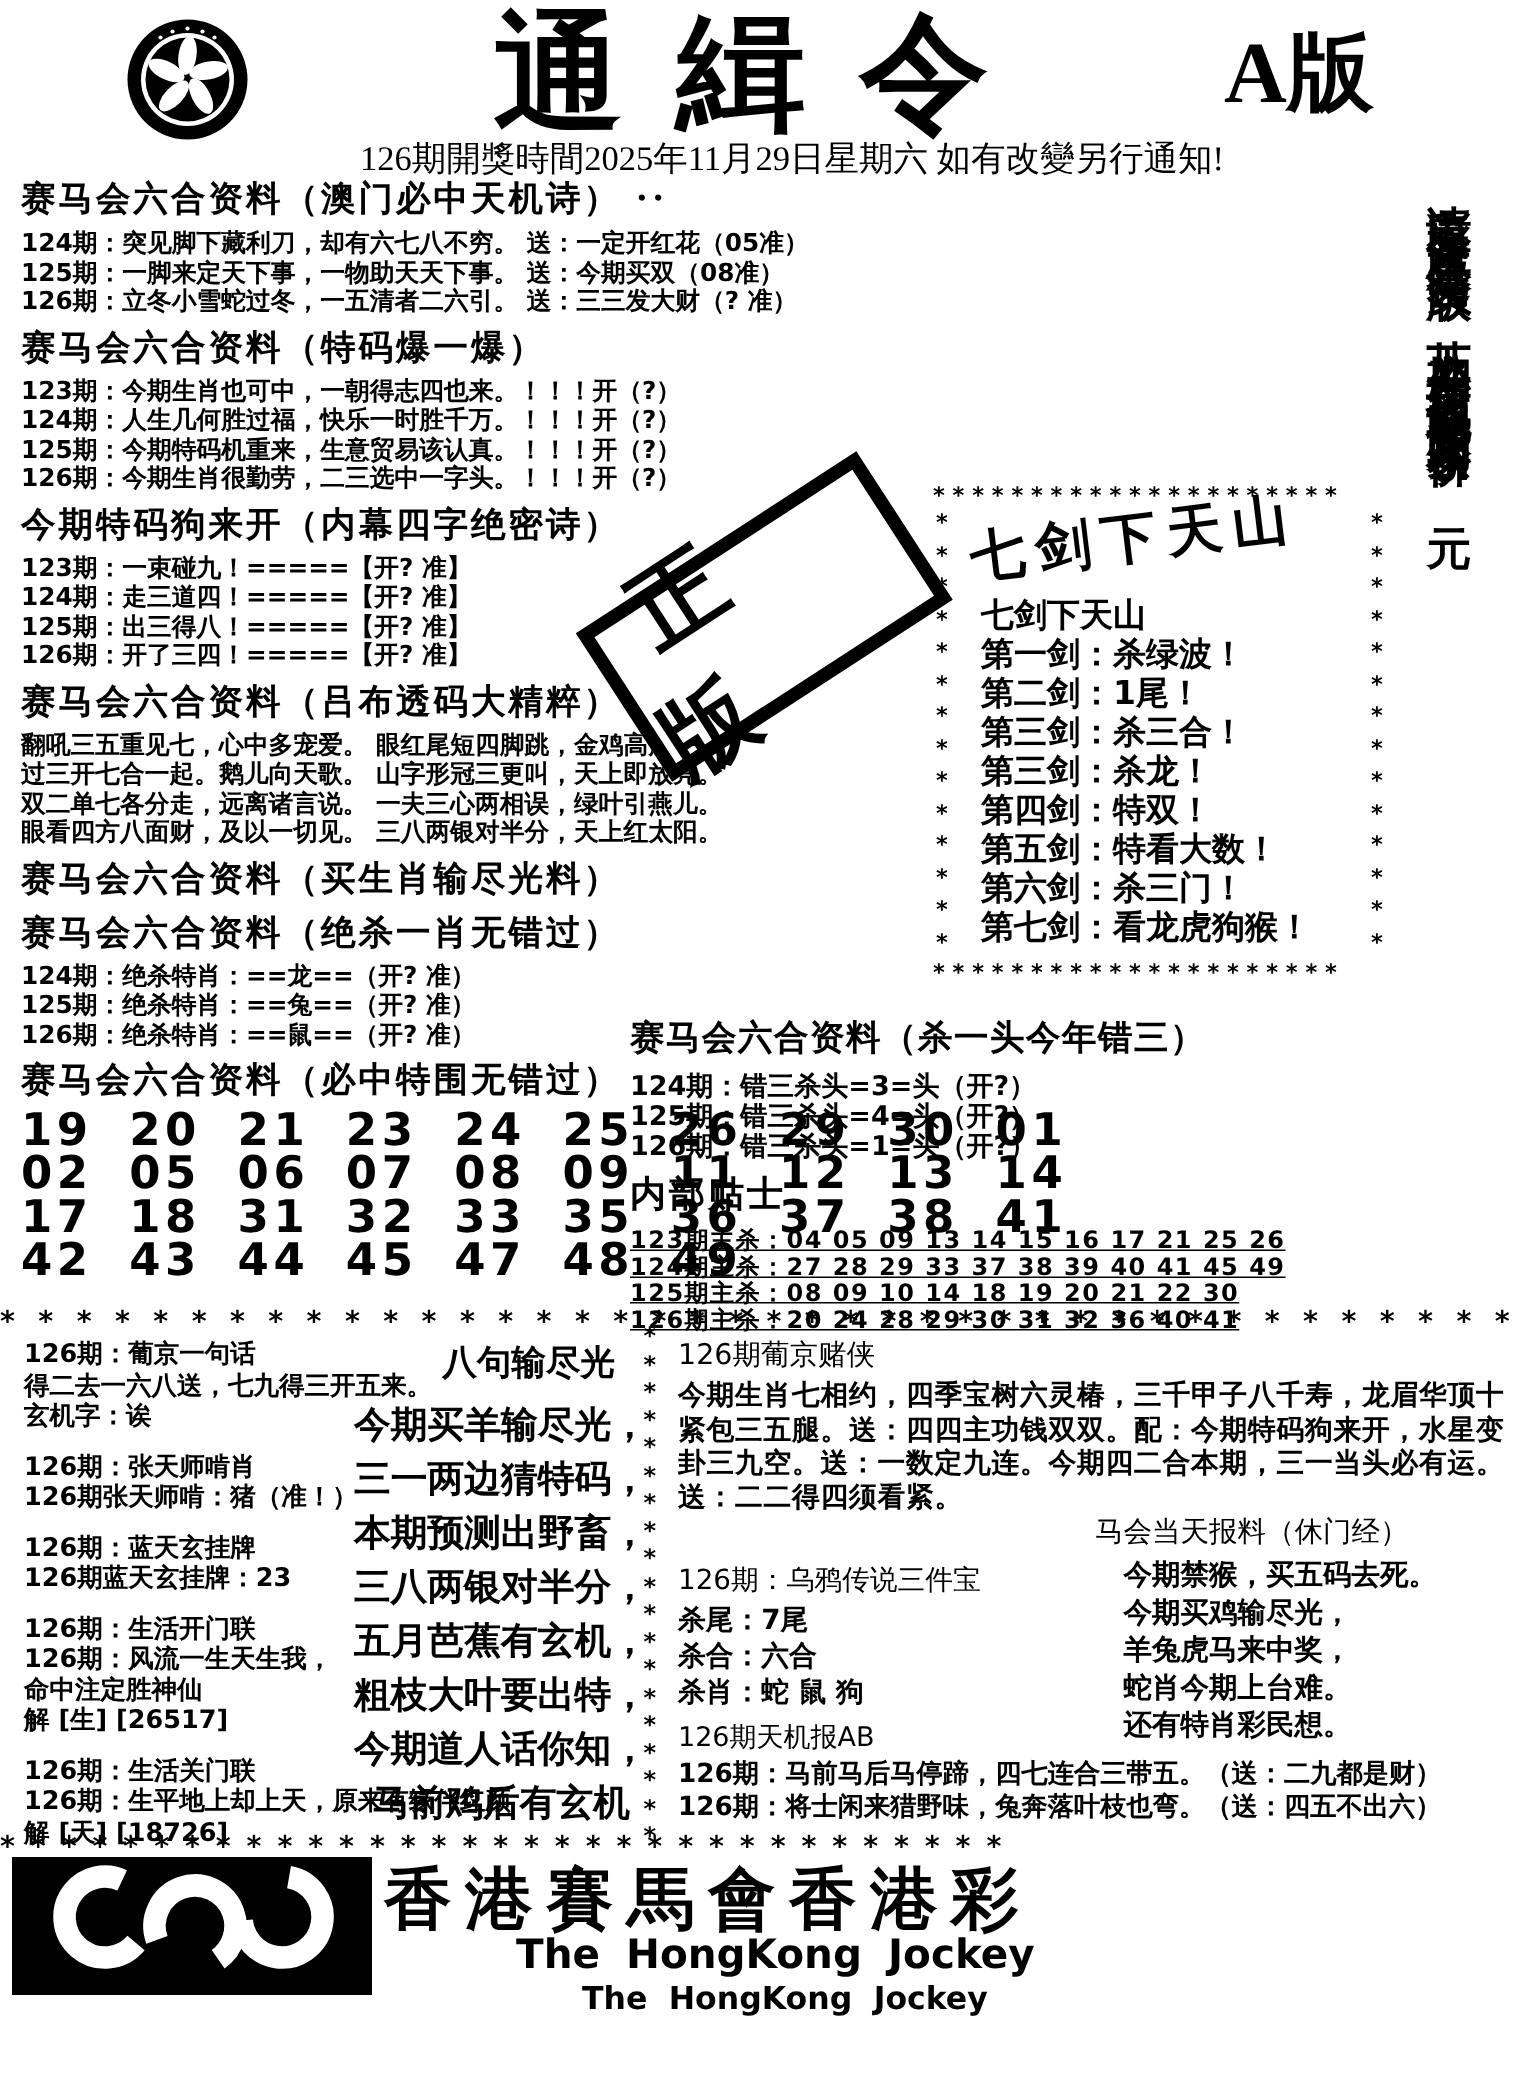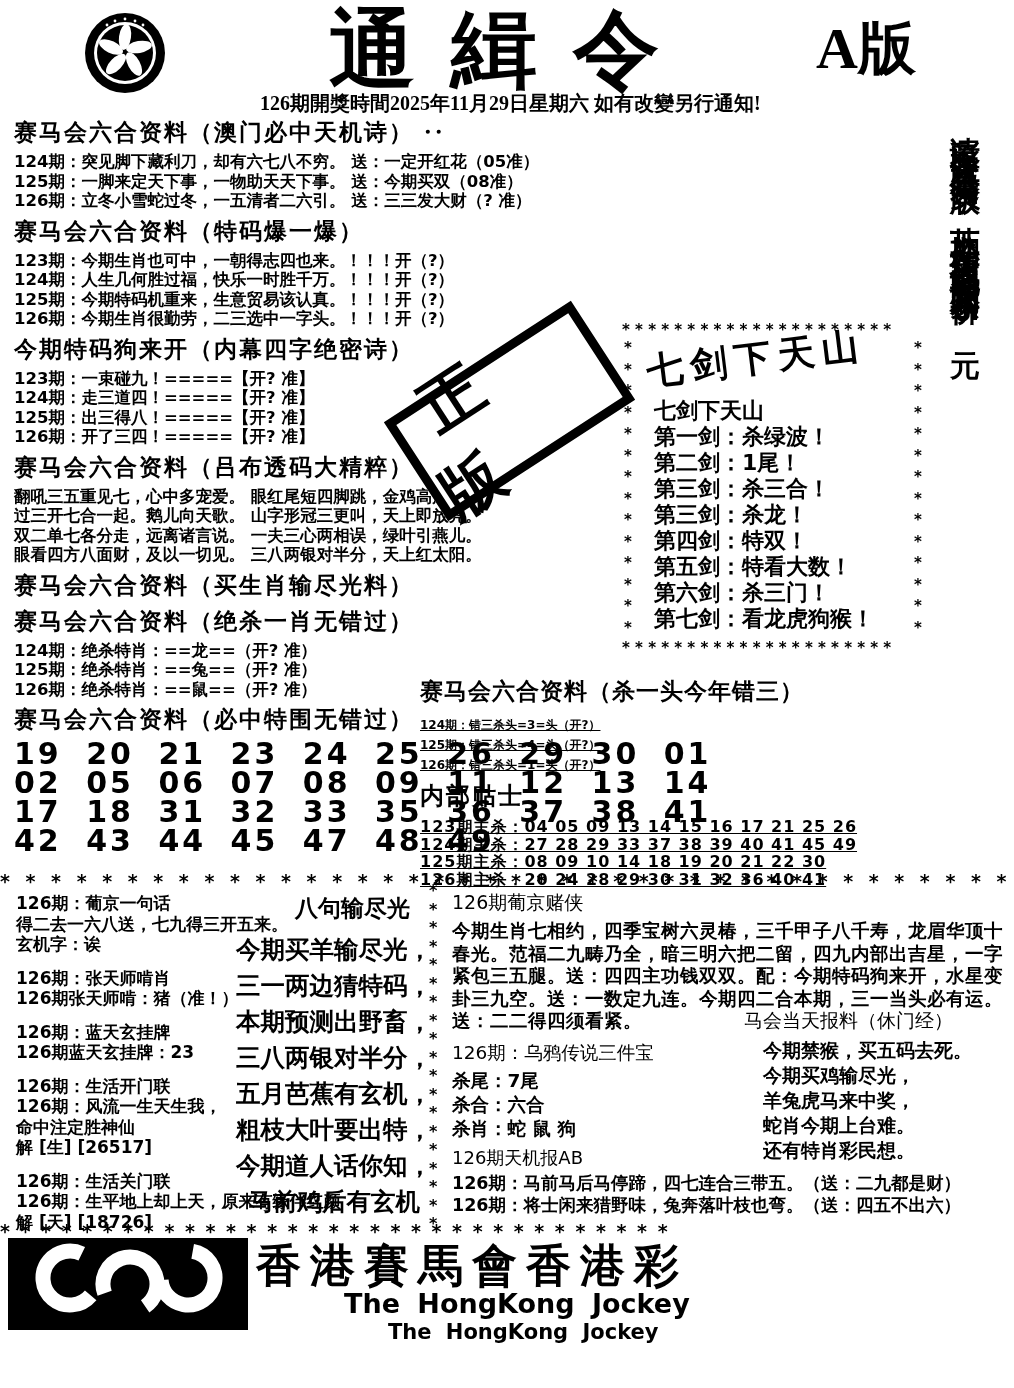--- a/index.html
+++ b/index.html
@@ -5,22 +5,22 @@
   html,body{margin:0;padding:0;background:#e8e8e8;}
   .page{position:relative;width:1014px;height:1388px;background:#fff;color:#000;
         font-family:"DejaVu Sans",sans-serif;overflow:hidden;margin:0 auto;}
   .abs{position:absolute;}
 
   
   .title{left:329px;top:4px;font-family:Liberation Sans, sans-serif;font-weight:bold;
          font-size:86px;letter-spacing:36px;line-height:90px;white-space:nowrap;}
   .edition{left:816px;top:18px;font-family:"Liberation Serif",serif;font-weight:bold;
            font-size:58px;line-height:62px;white-space:nowrap;}
-  .subtitle{left:240px;top:90px;font-weight:bold;font-size:20px;white-space:nowrap;
-            font-family:"Liberation Serif",serif;margin-left:20px;}
+  .subtitle{left:240px;top:90px;font-weight:normal;font-size:23px;white-space:nowrap;
+            font-family:"Liberation Serif",serif;}
   .side-notice{left:942px;top:112px;height:770px;writing-mode:vertical-rl;
                font-size:30px;font-weight:bold;letter-spacing:5px;line-height:46px;}
 
   
   .left-col{left:14px;top:112px;width:616px;}
   .left-col h2{margin:5px 0 4px 0;font-family:"Liberation Serif",serif;
                font-size:23px;font-weight:bold;letter-spacing:2px;white-space:nowrap;}
   .lines{margin:0 0 5px 0;}
   .line{font-size:16.5px;font-weight:bold;line-height:19.5px;white-space:nowrap;}
   .long .line{font-size:15.5px;}
@@ -45,21 +45,21 @@
   .script-title{position:absolute;left:24px;top:12px;font-size:37px;font-weight:bold;
          letter-spacing:7px;transform:rotate(-7deg);white-space:nowrap;
          font-family:"Liberation Serif",serif;}
   .sb-lines{position:absolute;left:32px;top:76px;}
   .sb-line{font-size:22px;font-weight:bold;line-height:26px;white-space:nowrap;}
 
   
   .shayitou{left:420px;top:676px;width:560px;}
   .shayitou h2{margin:0 0 8px 0;font-family:"Liberation Serif",serif;font-size:23px;
                font-weight:bold;letter-spacing:1px;white-space:nowrap;}
-  .shayitou .line{line-height:20px;font-size:12px;text-decoration:underline;}
+  .shayitou .line{line-height:20px;font-size:18px;}
   .shayitou h3{margin:4px 0 6px 0;font-family:"Liberation Serif",serif;font-size:24px;
                font-weight:bold;letter-spacing:2px;}
   .neibu-line{font-size:16px;font-weight:bold;line-height:17.5px;white-space:nowrap;
               letter-spacing:1px;text-decoration:underline;}
 
   .divider-full{left:0;top:870px;width:1014px;font-size:19px;font-weight:bold;
                 white-space:nowrap;overflow:hidden;word-spacing:9px;}
   .divider-part{left:0;top:1220px;width:676px;font-size:19px;font-weight:bold;
                 white-space:nowrap;overflow:hidden;word-spacing:4px;}
 
@@ -76,21 +76,21 @@
   .star-col-v{left:429px;top:882px;width:16px;font-size:16px;font-weight:bold;
               white-space:pre-line;line-height:18.5px;}
 
   
   .bottom-right{left:452px;top:890px;width:562px;}
   .br-title{font-size:19px;font-weight:normal;white-space:nowrap;margin-bottom:4px;}
   .br-para .line{font-size:18.5px;line-height:22.5px;letter-spacing:0.5px;}
   .wuya{position:absolute;left:0;top:150px;}
   .wuya .br-title{font-size:18.5px;}
   .wuya .line{font-size:18.5px;line-height:24px;}
-  .baoliao{position:absolute;left:292px;top:118px;}
+  .baoliao{position:absolute;left:278px;top:118px;}
   .baoliao .br-title{font-size:19px;}
   .baoliao .line{font-size:19px;line-height:25px;margin-left:19px;}
   .tianji{position:absolute;left:0;top:256px;}
   .tianji .br-title{font-size:18px;margin-bottom:2px;}
   .tianji .line{font-size:17.5px;line-height:22px;}
 
   
   .hkjc-logo{left:8px;top:1238px;}
   .footer-cn{left:256px;top:1236px;font-family:"Liberation Serif",serif;font-weight:bold;
              font-size:45px;letter-spacing:9px;white-space:nowrap;}
@@ -308,21 +308,20 @@
 *
 *
 *
 *
 *</div>
 
   <div class="abs bottom-right">
     <div class="br-title">126期葡京赌侠</div>
     <div class="br-para">
         <div class="line">今期生肖七相约，四季宝树六灵椿，三千甲子八千寿，龙眉华顶十</div>
-        <div class="line">春光。范福二九畴乃全，暗三明六把二留，四九内部出吉星，一字</div>
         <div class="line">紧包三五腿。送：四四主功钱双双。配：今期特码狗来开，水星变</div>
         <div class="line">卦三九空。送：一数定九连。今期四二合本期，三一当头必有运。</div>
         <div class="line">送：二二得四须看紧。</div>
       </div>
     <div class="wuya">
       <div class="br-title">126期：乌鸦传说三件宝</div>
       <div>
           <div class="line">杀尾：7尾</div>
           <div class="line">杀合：六合</div>
           <div class="line">杀肖：蛇 鼠 狗</div>

